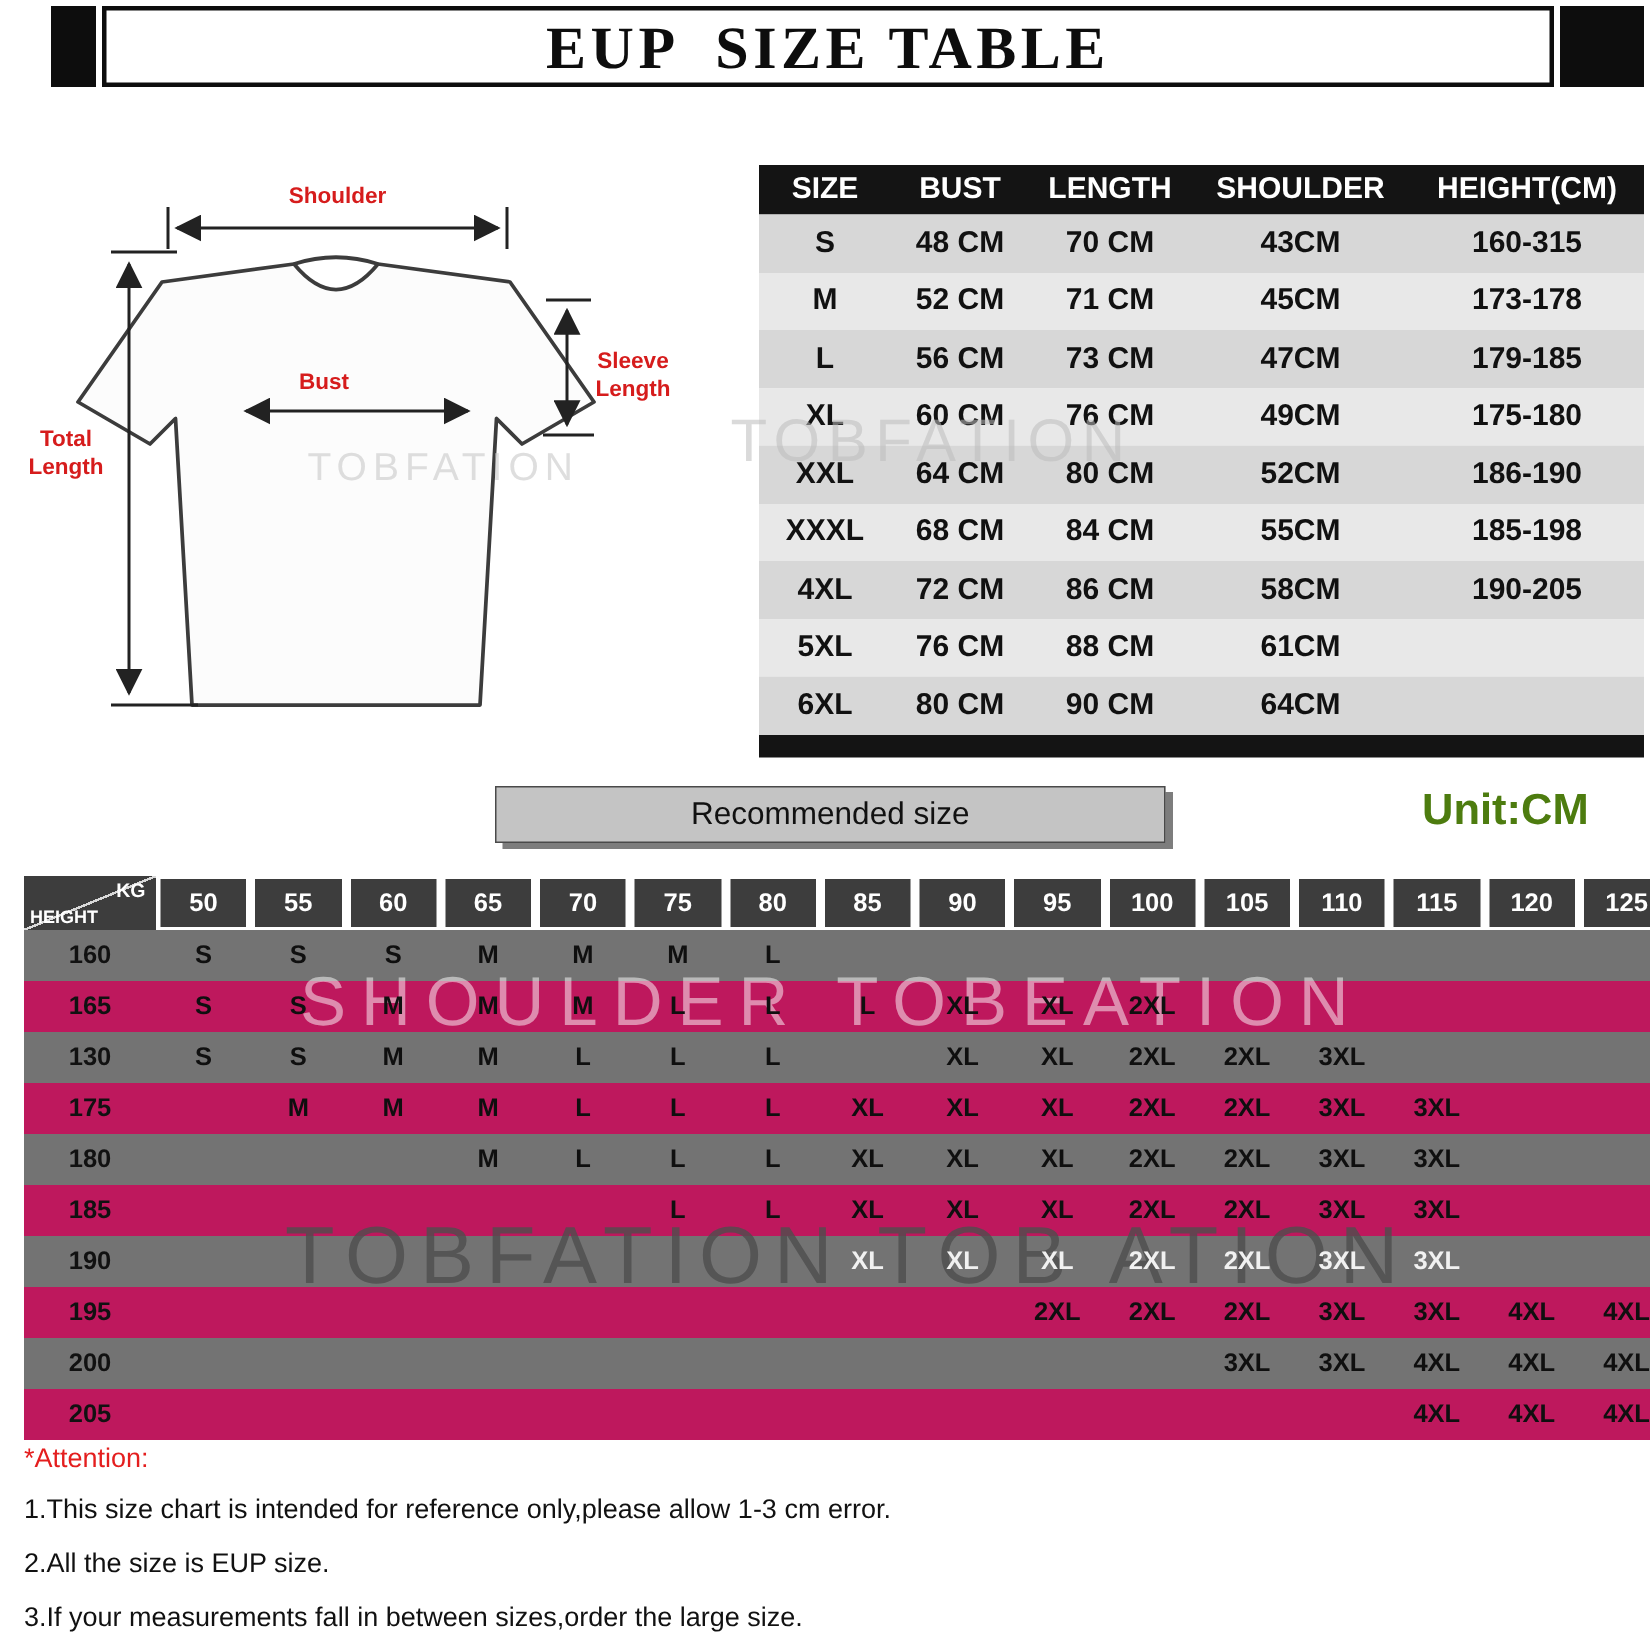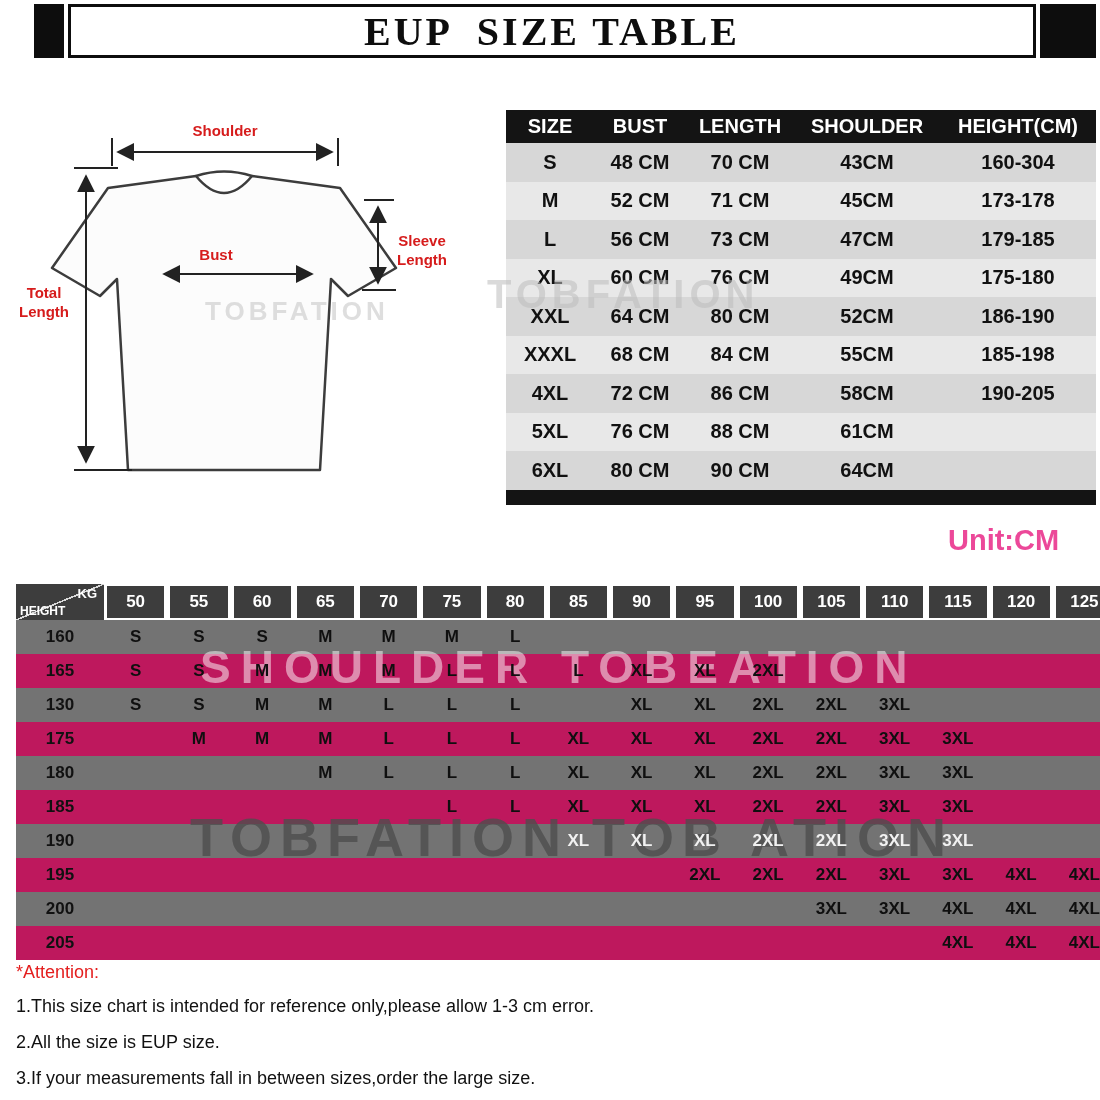--- a/index.html
+++ b/index.html
@@ -35,21 +35,21 @@
   .st-hcell { font-size:20px; font-weight:bold; }
   .st-row { height:38.5px; background:#d7d7d7; }
   .st-row.alt { background:#e8e8e8; }
   .st-cell { font-size:20px; font-weight:bold; color:#111; position:relative; z-index:3; }
   .st-bottom-bar { height:15px; background:#141414; }
 
   
   .rec-box { position:absolute; left:330px; top:524px; width:445px; height:36px;
     background:#c4c4c4; border:1px solid #4a4a4a; box-shadow:5px 4px 0 #7d7d7d;
     display:flex; align-items:center; justify-content:center; font-size:21px; color:#111; z-index:3; }
-  .unit { position:absolute; left:948px; top:524px; font-size:29px; font-weight:bold; color:#ec4899; z-index:3; }
+  .unit { position:absolute; left:948px; top:524px; font-size:29px; font-weight:bold; color:#4d7c0f; z-index:3; }
 
   
   .matrix { position:absolute; left:0; top:584px; width:1100px;margin-left:16px; }
   .m-header { display:flex; height:36px; }
   .m-corner { width:88px; flex:none; position:relative;
     background:linear-gradient(to bottom right, #3d3d3d 48.8%, #d9d9d9 48.8%, #d9d9d9 51.2%, #3d3d3d 51.2%); }
   .m-corner-kg { position:absolute; right:7px; top:2px; color:#fff; font-size:13px; font-weight:bold; }
   .m-corner-height { position:absolute; left:4px; bottom:2px; color:#fff; font-size:12px; font-weight:bold; }
   .m-wcell { flex:1; margin:2px 3px; background:#3d3d3d; color:#fff; display:flex; align-items:center;
     justify-content:center; font-size:17px; font-weight:bold; }
@@ -58,21 +58,21 @@
   .m-height { width:88px; flex:none; text-align:center; font-size:17px; font-weight:bold; position:relative; z-index:3; }
   .m-cell { flex:1; text-align:center; font-size:17px; font-weight:bold; color:#0f0f0f; position:relative; z-index:3; }
   .m-row.light .m-cell { color:#f1f1f1; }
 
   
   .attention { position:absolute; left:16px; top:962px; z-index:3; }
   .attn-title { color:#e41e1e; font-size:18px; margin-bottom:13px; }
   .attn-item { color:#111; font-size:18px; margin-bottom:15px; }
 
   
-  .wm { position:absolute; font-weight:bold; white-space:nowrap; z-index:2; pointer-events:none; }
+  .wm { position:absolute; font-weight:normal; white-space:nowrap; z-index:2; pointer-events:none; }
 </style>
 </head>
 <body>
 
 <div class="page">
 
   <div class="banner">
     <div class="banner-bar-left"></div>
     <div class="banner-box">
       <div class="banner-title">EUP  SIZE TABLE</div>
@@ -120,21 +120,21 @@
         <div class="st-hcell">LENGTH</div>
         <div class="st-hcell">SHOULDER</div>
         <div class="st-hcell">HEIGHT(CM)</div>
       </div>
     <div>
         <div class="st-row">
           <div class="st-cell">S</div>
           <div class="st-cell">48 CM</div>
           <div class="st-cell">70 CM</div>
           <div class="st-cell">43CM</div>
-          <div class="st-cell">160-304</div>
+          <div class="st-cell">160-315</div>
         </div>
         <div class="st-row alt">
           <div class="st-cell">M</div>
           <div class="st-cell">52 CM</div>
           <div class="st-cell">71 CM</div>
           <div class="st-cell">45CM</div>
           <div class="st-cell">173-178</div>
         </div>
         <div class="st-row">
           <div class="st-cell">L</div>
@@ -182,20 +182,23 @@
           <div class="st-cell">6XL</div>
           <div class="st-cell">80 CM</div>
           <div class="st-cell">90 CM</div>
           <div class="st-cell">64CM</div>
           <div class="st-cell"></div>
         </div>
       </div>
     <div class="st-bottom-bar"></div>
   </div>
 
+  <div class="rec-box">
+    <span>Recommended size</span>
+  </div>
   <div class="unit">Unit:CM</div>
 
   <div class="matrix">
     <div class="m-header">
       <div class="m-corner">
         <span class="m-corner-kg">KG</span>
         <span class="m-corner-height">HEIGHT</span>
       </div>
       <div style="display:flex; flex:1;">
           <div class="m-wcell">50</div>

